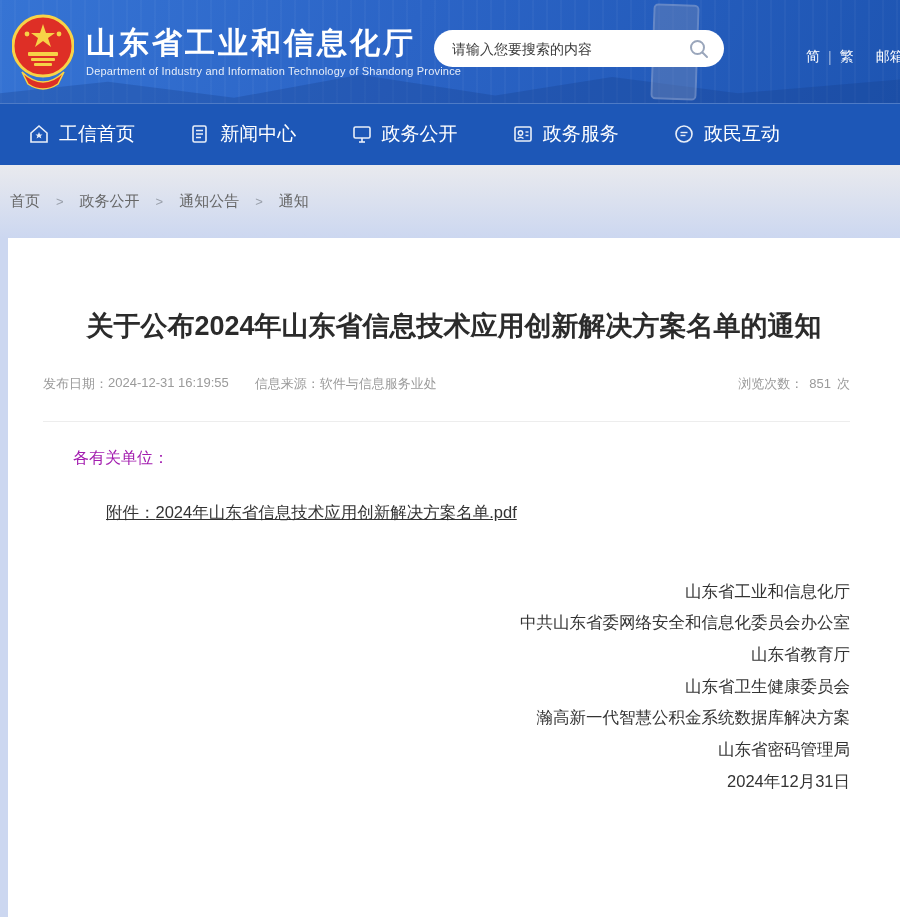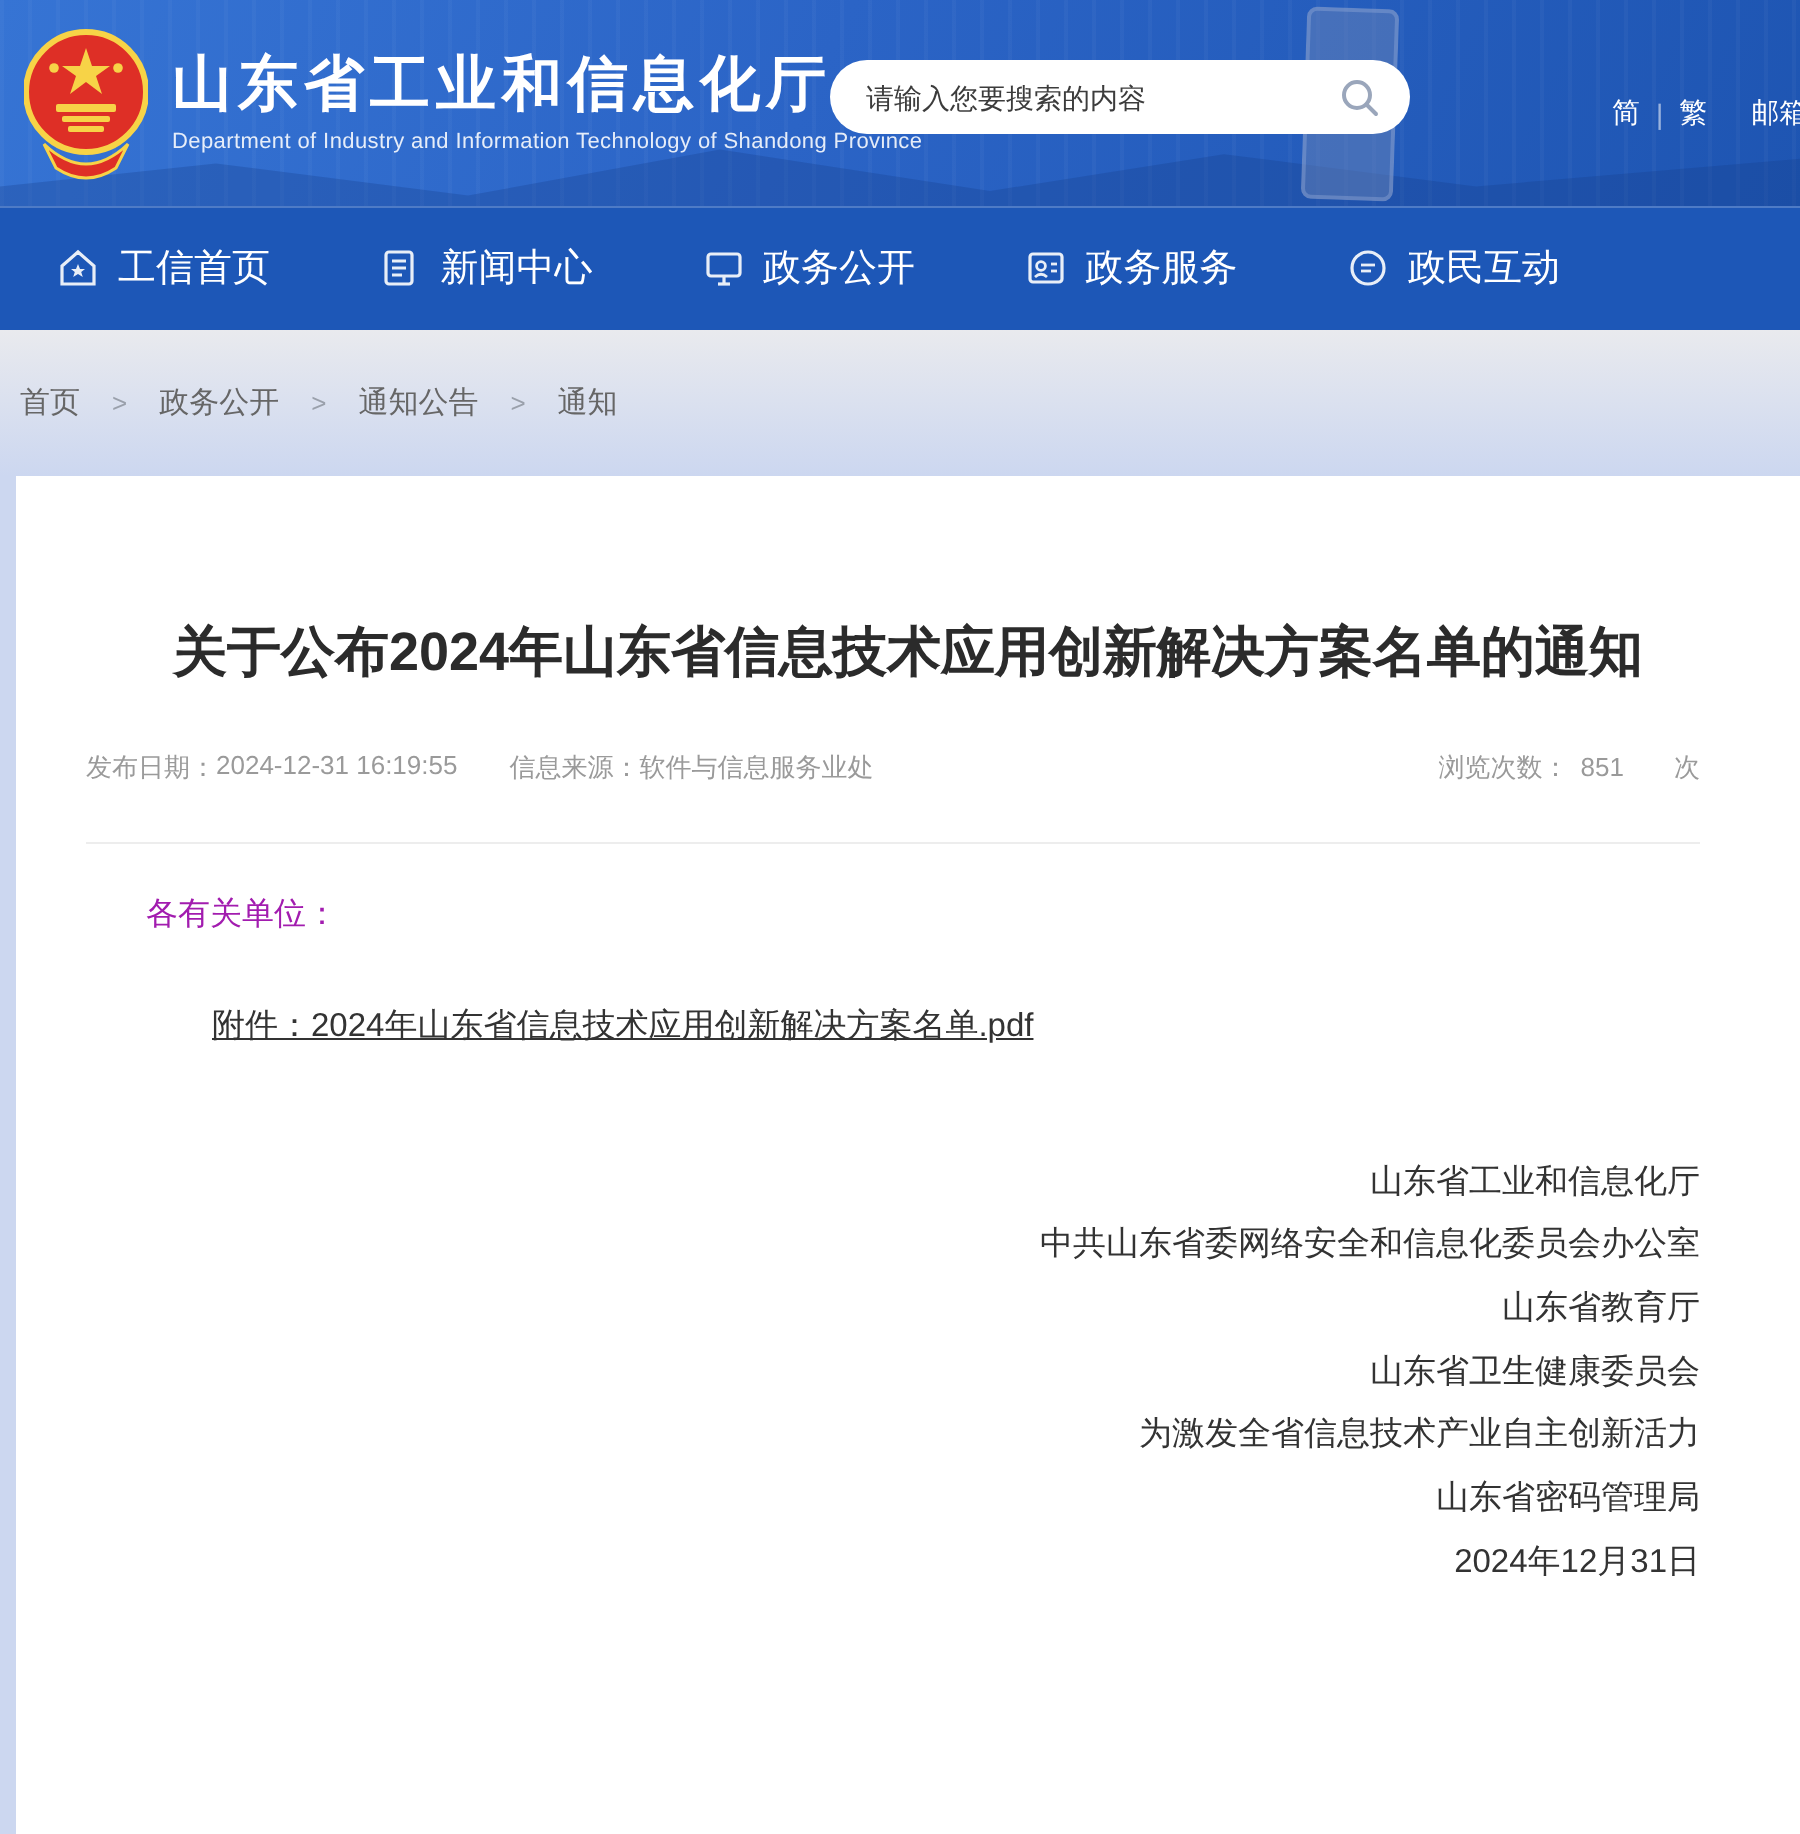--- a/index.html
+++ b/index.html
@@ -30,21 +30,21 @@
     background:rgba(110,135,185,0.45); border:2px solid rgba(160,180,220,0.35);
     border-radius:5px; transform:rotate(2deg);
   }
   .header-left{ position:absolute; left:12px; top:12px; display:flex; align-items:center; cursor:pointer; }
   .emblem{ width:62px; height:78px; flex:0 0 auto; }
   .site-titles{ margin-left:12px; }
   .site-title{ color:#fff; font-size:30px; font-weight:bold; letter-spacing:3px; line-height:1.2; }
   .site-subtitle{ color:rgba(255,255,255,0.88); font-size:11px; margin-top:4px; letter-spacing:0.2px; }
 
   .search-box{
-    position:absolute; left:415px; top:30px; width:290px; height:37px;
+    position:absolute; left:434px; top:30px; width:290px; height:37px;
     background:#fff; border-radius:19px; display:flex; align-items:center; padding:0 14px 0 18px;
   }
   .search-input{ border:none; outline:none; flex:1; font-size:14px; color:#333;
     font-family:"Liberation Sans", sans-serif; background:transparent; }
   .search-input::placeholder{ color:#3c3c3c; opacity:1; }
   .search-btn{ background:none; border:none; cursor:pointer; width:22px; height:22px; padding:0; }
   .search-btn svg{ display:block; }
 
   .lang-links{ position:absolute; left:806px; top:48px; width:140px; white-space:nowrap;
     color:#fff; font-size:14px; display:flex; align-items:center; }
@@ -79,21 +79,21 @@
     text-align:center; font-size:27px; font-weight:bold; color:#2b2b2b;
     line-height:1.65; width:810px; margin:16px auto;
   }
   .meta-row{
     display:flex; align-items:center; margin:26px 30px 0 15px;
     font-size:13px; color:#9a9a9a; padding-bottom:28px; border-bottom:1px solid #ededed;
   }
   .meta-left{ display:flex; gap:26px; }
   .meta-item{ display:flex; }
   .meta-right{ margin-left:auto; display:flex; align-items:center; }
-  .views-value{ margin:0 25px 0 6px; }
+  .views-value{ margin:0 6px 0 6px; }
 
   .article-body{ margin:20px 15px 0 45px; width:815px; font-size:16px; line-height:2.0;
     color:#a21caf; text-align:justify; }
   .salutation{ margin-bottom:0; }
   .body-para{ text-indent:2em; }
 
   .attachment-line{ margin:28px 15px 0 45px; text-indent:2em; font-size:16.5px; }
   .attachment-link{ color:#333; text-decoration:underline; cursor:pointer; }
 
   .signature-block{ margin:52px 30px 0 0; text-align:right; font-size:16.5px;
@@ -236,17 +236,17 @@
 
   <div class="attachment-line">
     <a class="attachment-link"><span>附件：</span><span>2024年山东省信息技术应用创新解决方案名单.pdf</span></a>
   </div>
 
   <div class="signature-block">
     <div class="signature-line">山东省工业和信息化厅</div>
     <div class="signature-line">中共山东省委网络安全和信息化委员会办公室</div>
     <div class="signature-line">山东省教育厅</div>
     <div class="signature-line">山东省卫生健康委员会</div>
-    <div class="signature-line">为激发全省信息技术产业自主创新活力</div>
+    <div class="signature-line">瀚高新一代智慧公积金系统数据库解决方案</div>
     <div class="signature-line">山东省密码管理局</div>
     <div class="signature-line">2024年12月31日</div>
   </div>
 </main>
 
 </body></html>

